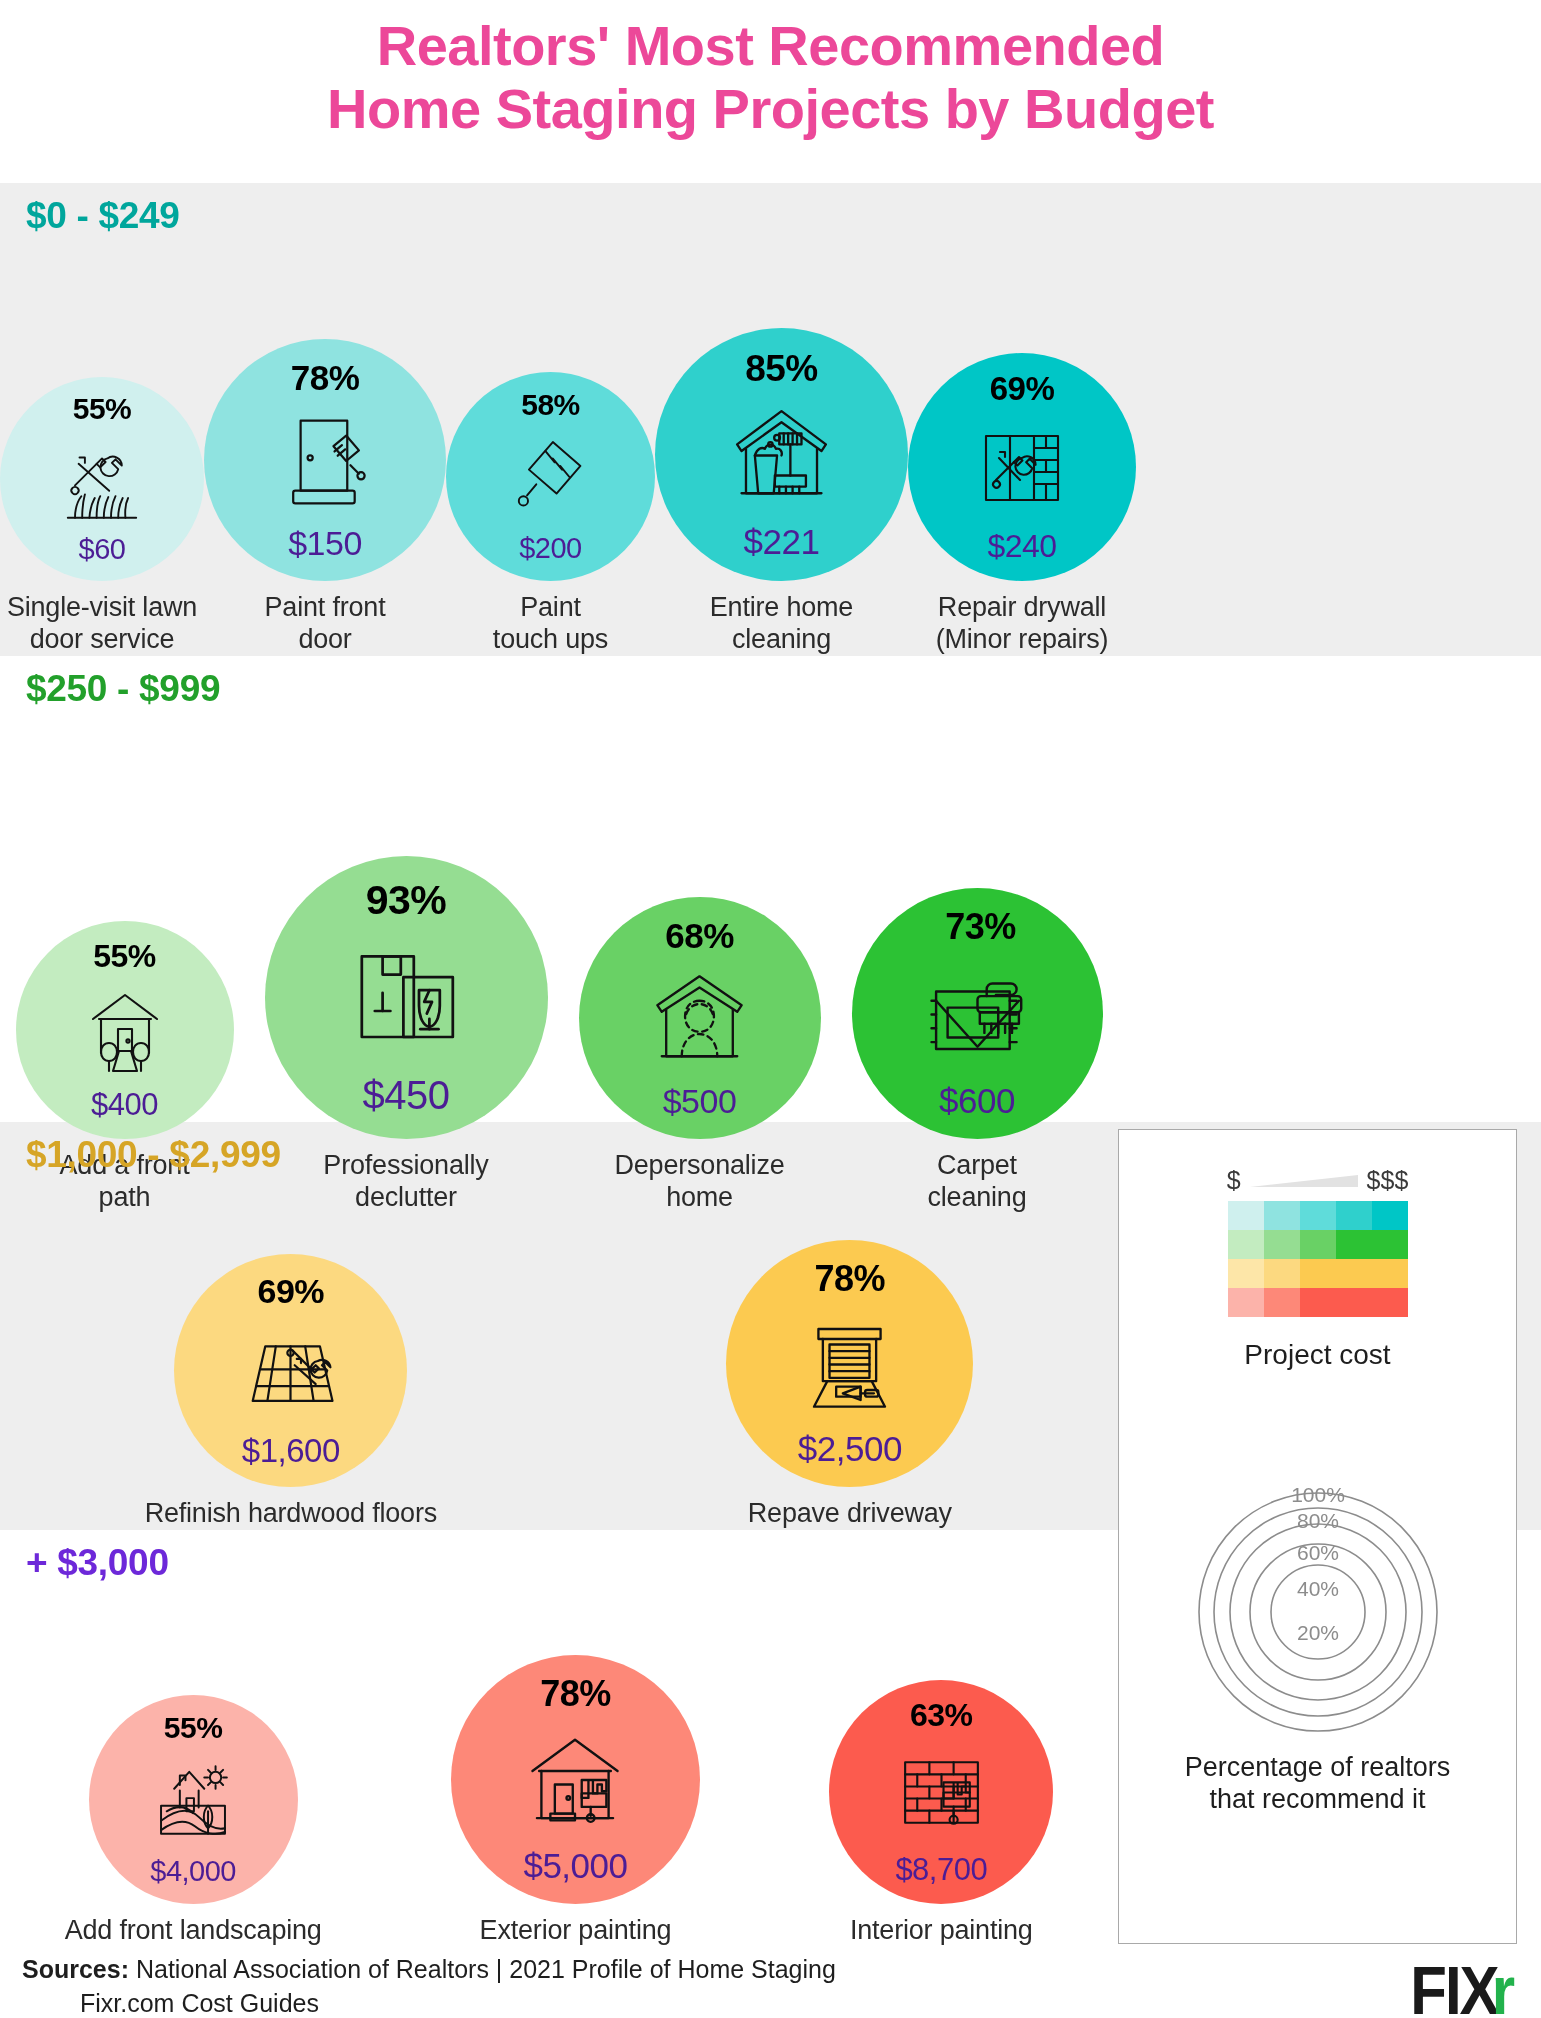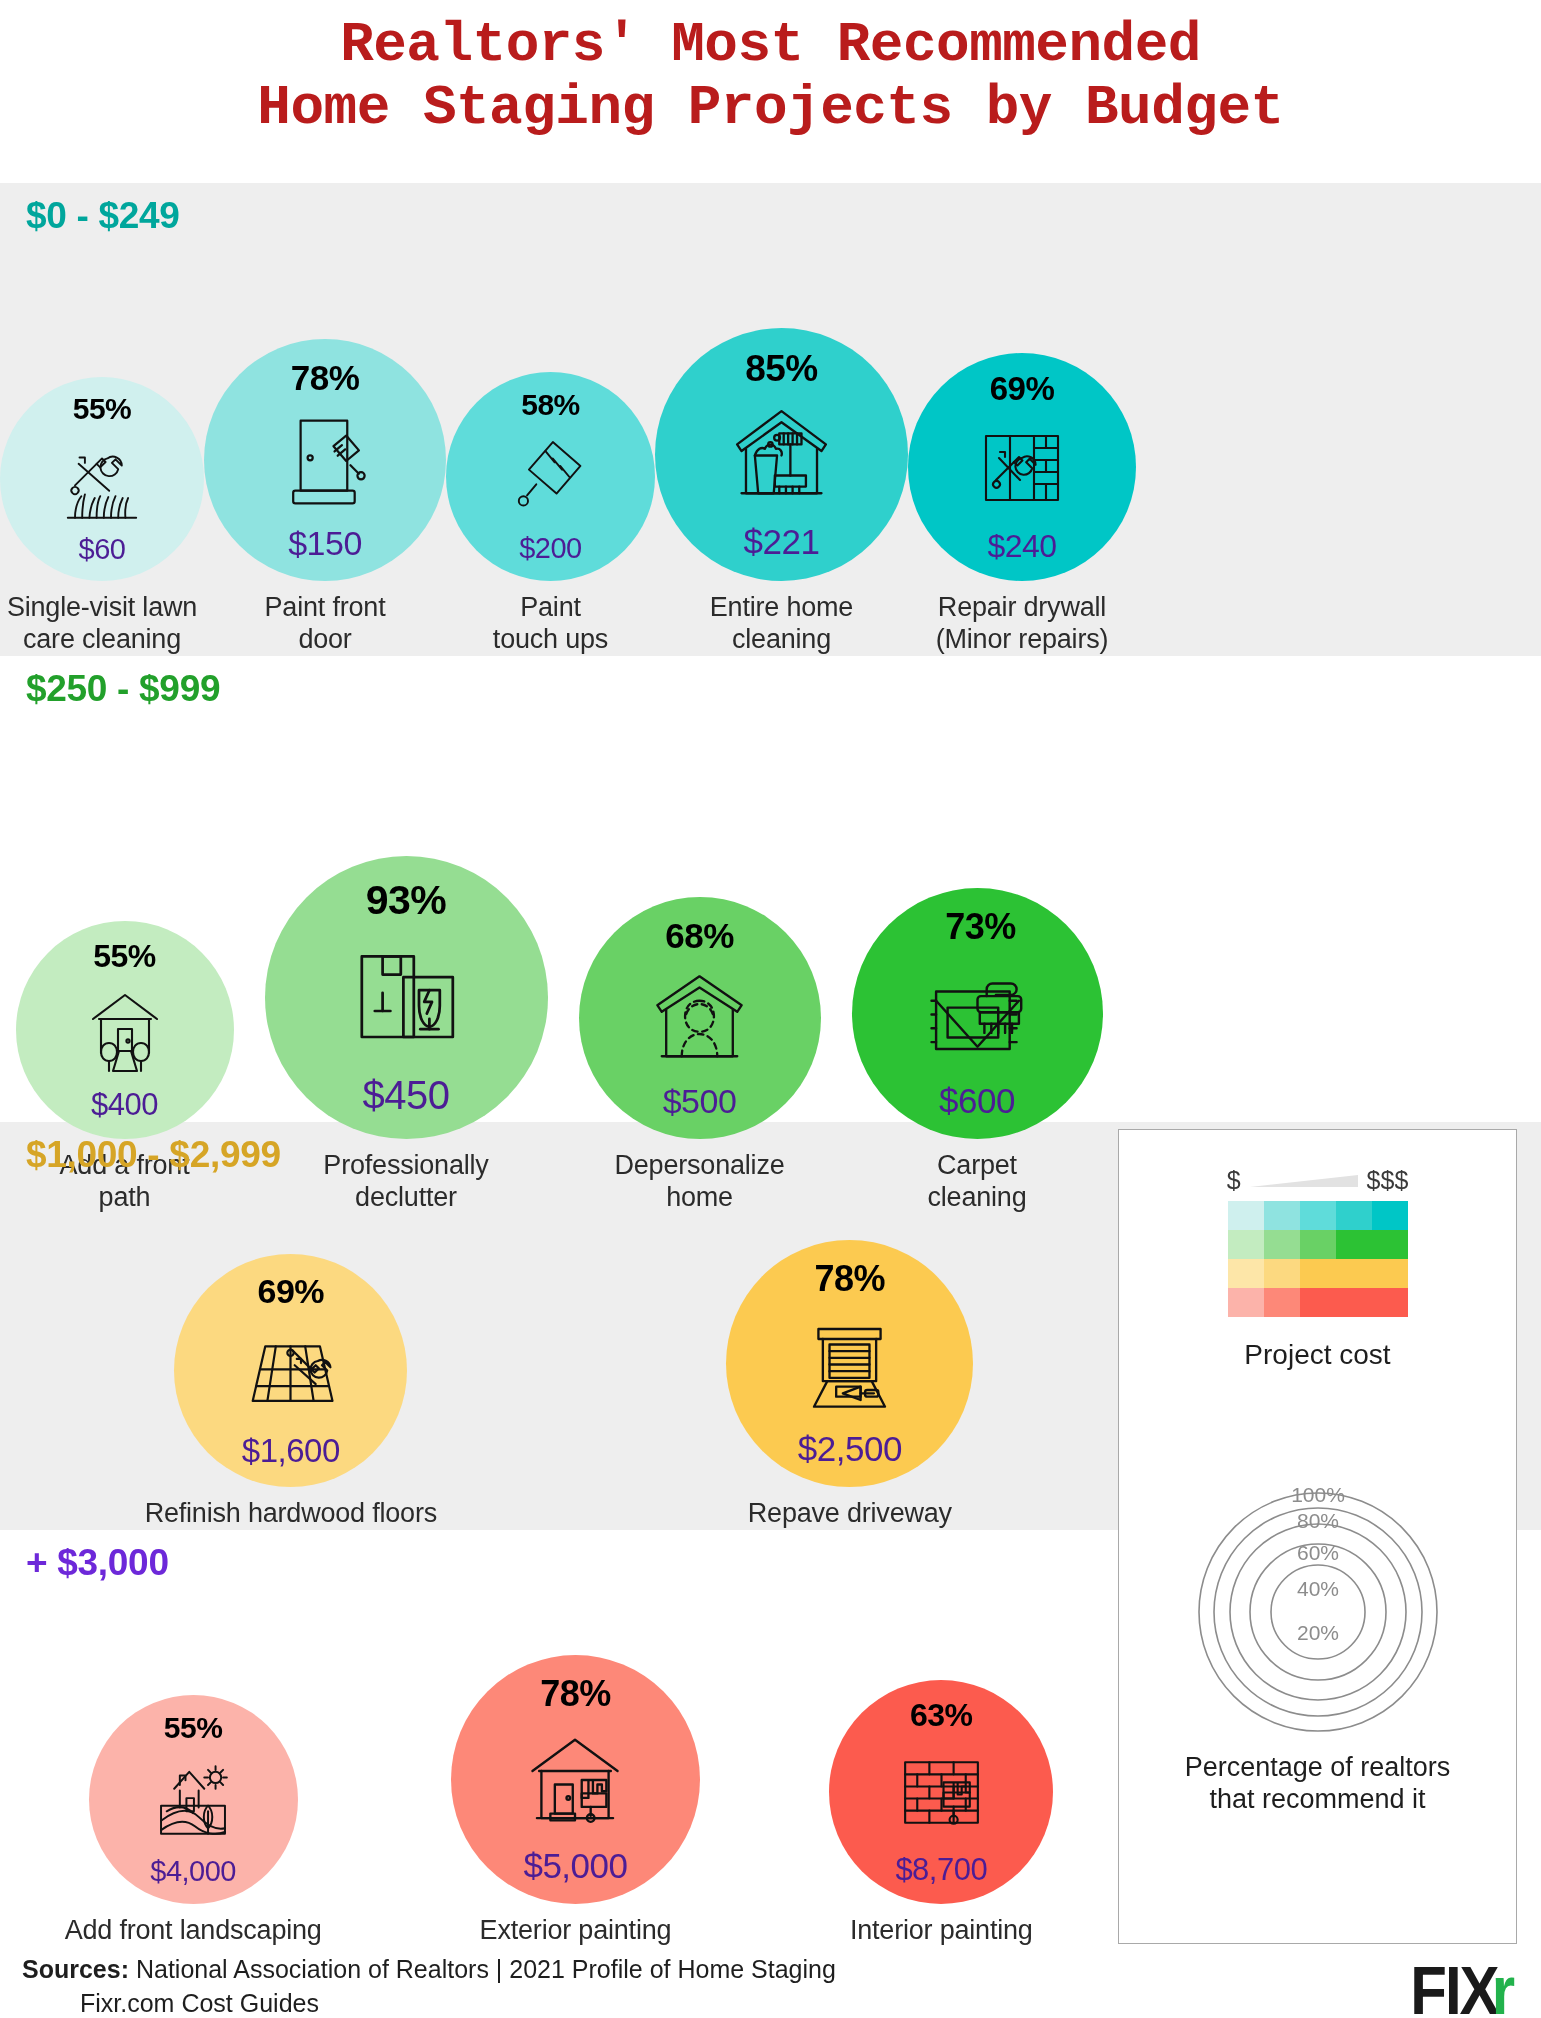--- a/index.html
+++ b/index.html
@@ -12,21 +12,21 @@
   }
   #page { position: relative; width: 1541px; height: 2018px; }
 
   
   .title-block {
     position: absolute; top: 14px; left: 0; width: 1541px;
     text-align: center;
   }
   .title-line {
     font-size: 56px; font-weight: bold; letter-spacing: -0.5px;
-    line-height: 1.13; color: #b91c1c; font-family: Liberation Mono, monospace;
+    line-height: 1.13; color: #ec4899;
   }
 
   
   .band { position: absolute; left: 0; width: 1541px; background: #eeeeee; }
   #band-1 { top: 183px;  height: 473px; }
   #band-3 { top: 1122px; height: 408px; }
 
   
   .section { position: absolute; left: 0; width: 1541px; }
   #sec-1 { top: 183px;  height: 473px; }
@@ -161,21 +161,21 @@
                     <path d="M25 25l6 0 0 6"></path>
     <path d="M12 92h76"></path>
     <path d="M20 92c0-12 4-20 7-24M28 92c0-16 2-22 3-26M36 92c1-14 4-18 6-22M44 92c0-14 2-20 4-24M52 92c0-12 3-19 5-23M60 92c0-14 3-20 5-24M68 92c0-12 3-18 5-22M76 92c-1-13 1-18 3-22"></path>
   </g>
                 </svg>
               </div>
             </div>
             <div class="cost" style="font-size: 29px;">$60</div>
           </div>
           <div class="caption">Single-visit lawn
-care cleaning</div>
+door service</div>
         </div>
         <div class="bubble-cell">
           <div class="bubble" style="width: 242px; height: 242px; background: rgb(143, 227, 224); padding-top: 21px; padding-bottom: 21px;">
             <div class="pct" style="font-size: 35px;">78%</div>
             <div class="icon-wrap">
               <div style="width:106px;height:106px;">
                 <svg viewBox="0 0 100 100" width="100%" height="100%">
                   <g fill="none" stroke="#111" stroke-width="2.1" stroke-linecap="round" stroke-linejoin="round">
     <rect x="27" y="12" width="44" height="66"></rect>
                     <circle cx="36" cy="47" r="2.4"></circle>

